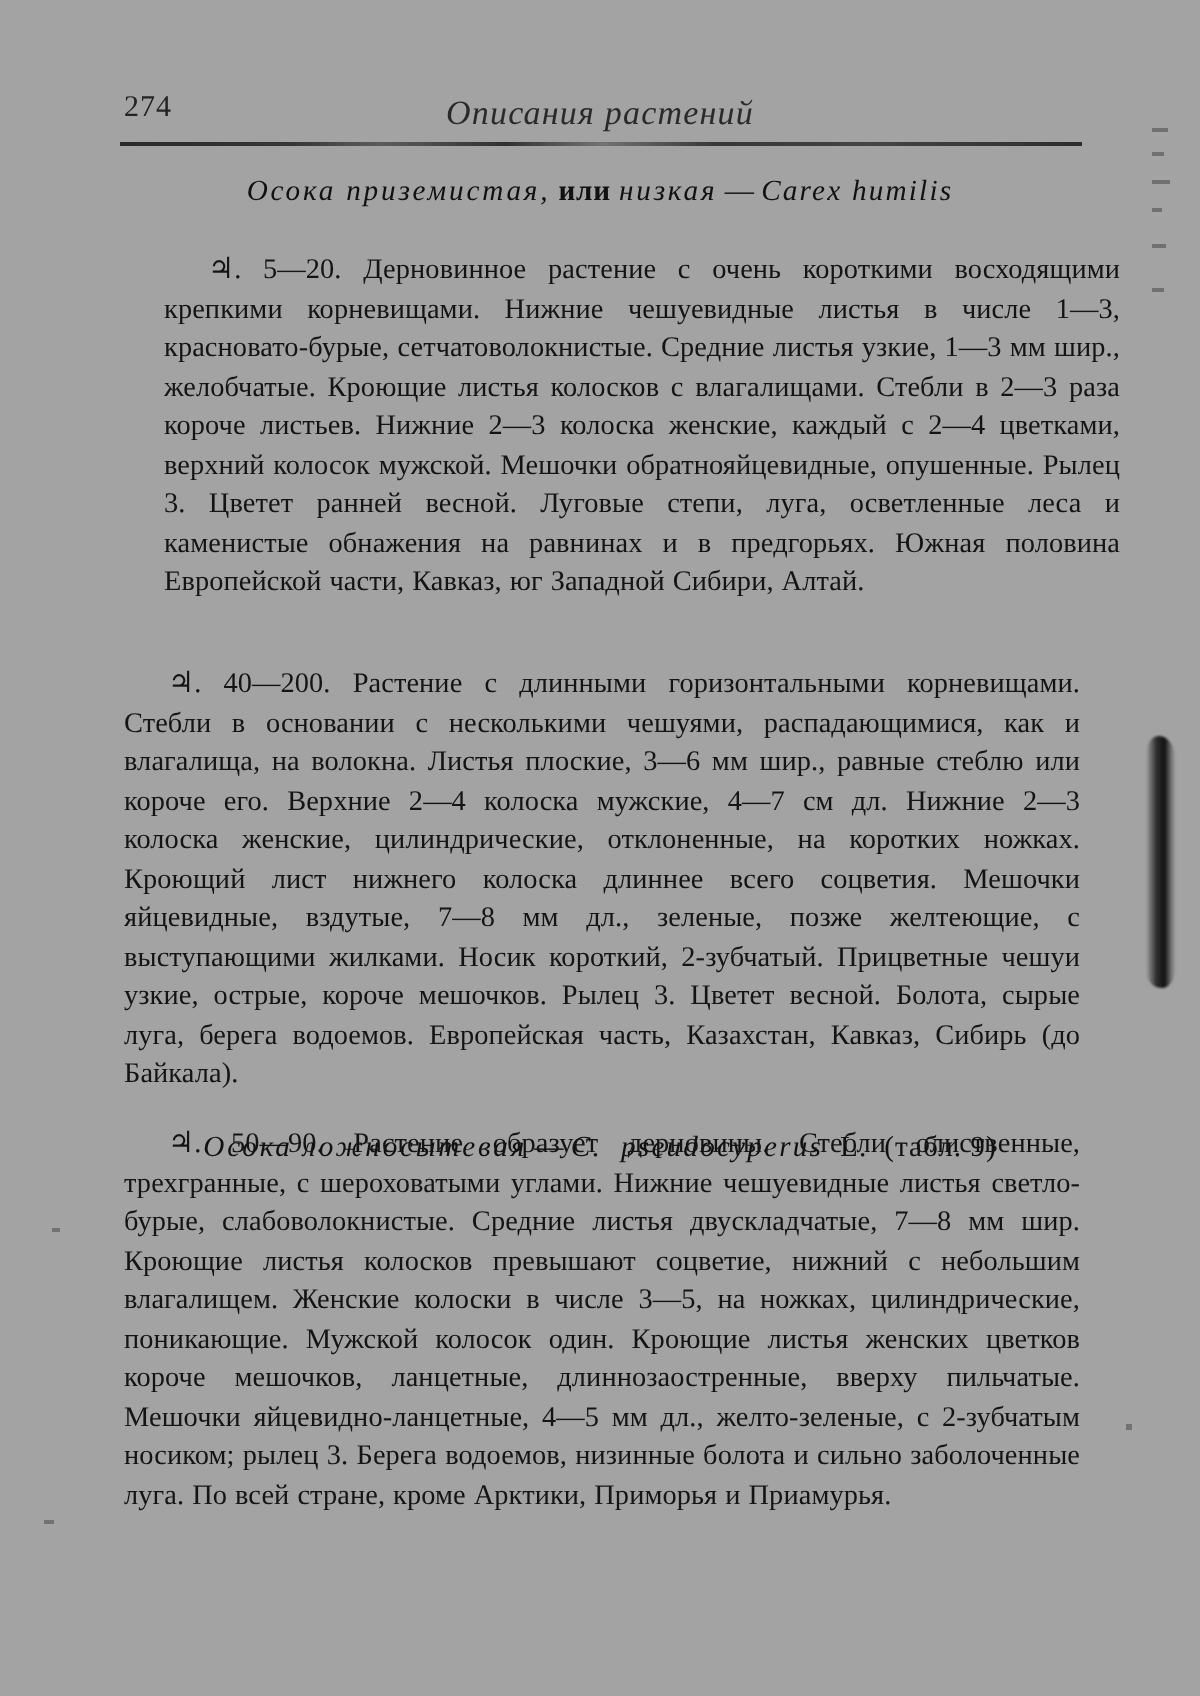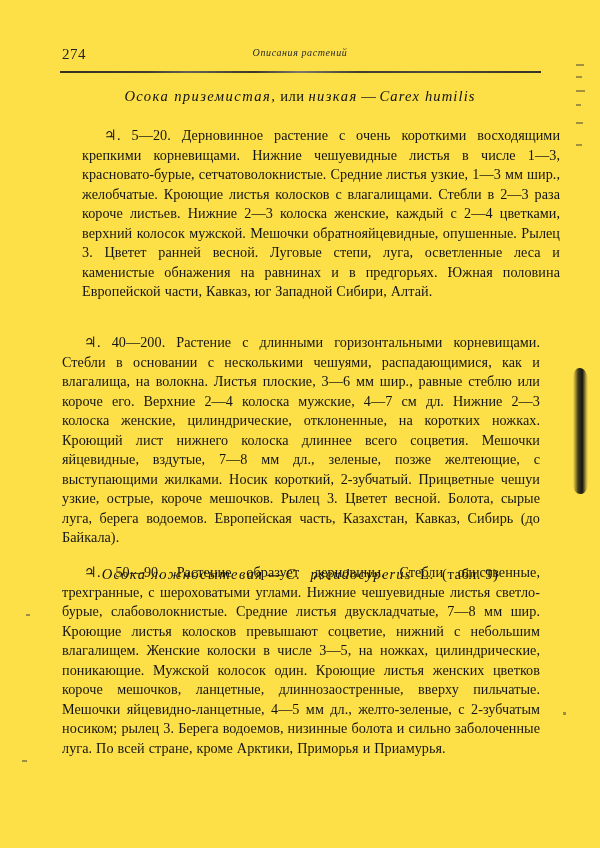--- a/index.html
+++ b/index.html
@@ -4,21 +4,21 @@
 <style>
   html, body {
     margin: 0;
     padding: 0;
     background: #ffffff;
   }
   .page {
     position: relative;
     width: 600px;
     height: 848px;
-    background: #fde047;
+    background: #a3a3a3;
     overflow: hidden;
     font-family: "Liberation Serif", "DejaVu Serif", serif;
     color: #1a1a1a;
   }
 
   
   .running-head {
     position: absolute;
     top: 46px;
     left: 62px;
@@ -33,21 +33,21 @@
     letter-spacing: 0.5px;
     color: #232323;
   }
   .head-title {
     position: absolute;
     left: 0;
     top: 1px;
     width: 476px;
     text-align: center;
     font-style: italic;
-    font-size: 10px;
+    font-size: 17px;
     letter-spacing: 0.6px;
     color: #2a2a2a;
   }
   .head-rule {
     position: absolute;
     top: 71px;
     left: 60px;
     width: 481px;
     height: 2px;
     background: linear-gradient(90deg,
@@ -65,21 +65,21 @@
     font-size: 14.6px;
     line-height: 20px;
     color: #111;
   }
   .species-head .ru {
     font-weight: normal;
     font-style: italic;
     letter-spacing: 1.4px;
   }
   .species-head .plain {
-    font-weight: normal;
+    font-weight: bold;
     font-style: normal;
     letter-spacing: .4px;
   }
   .species-head .dash { font-style: normal; font-weight: normal; }
   .species-head .lat {
     font-style: italic;
     font-weight: normal;
     letter-spacing: 1.1px;
     margin-top: 16px;
   }

